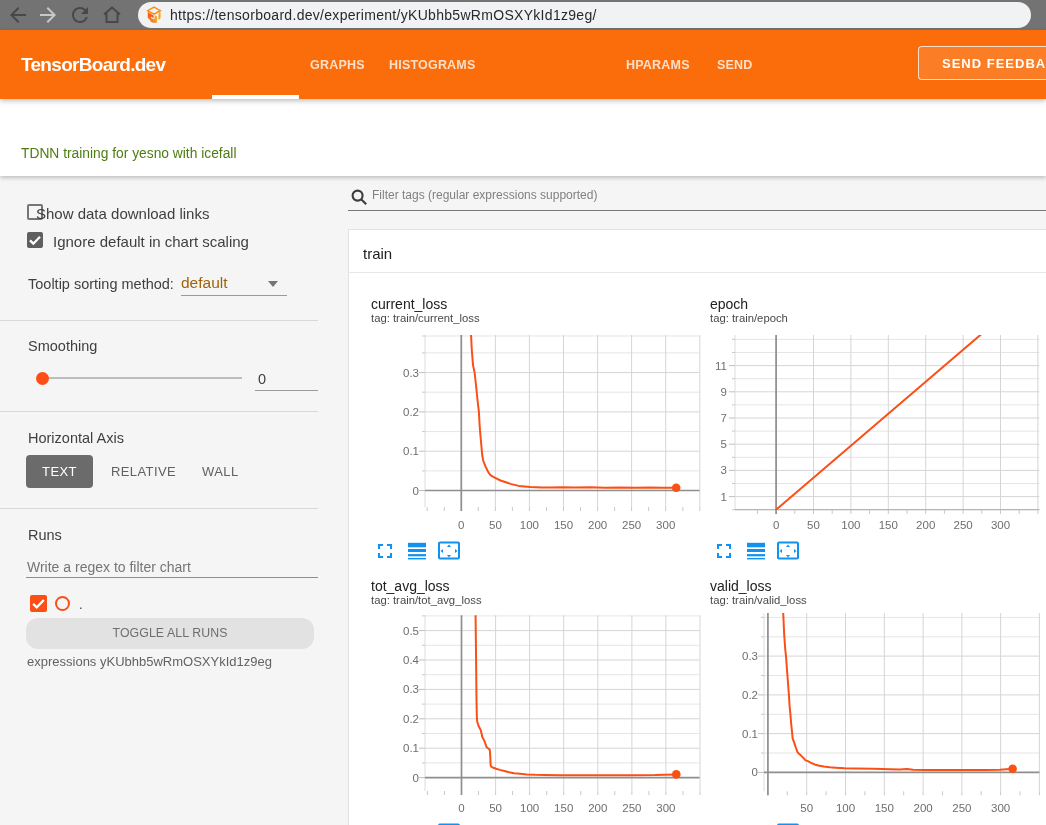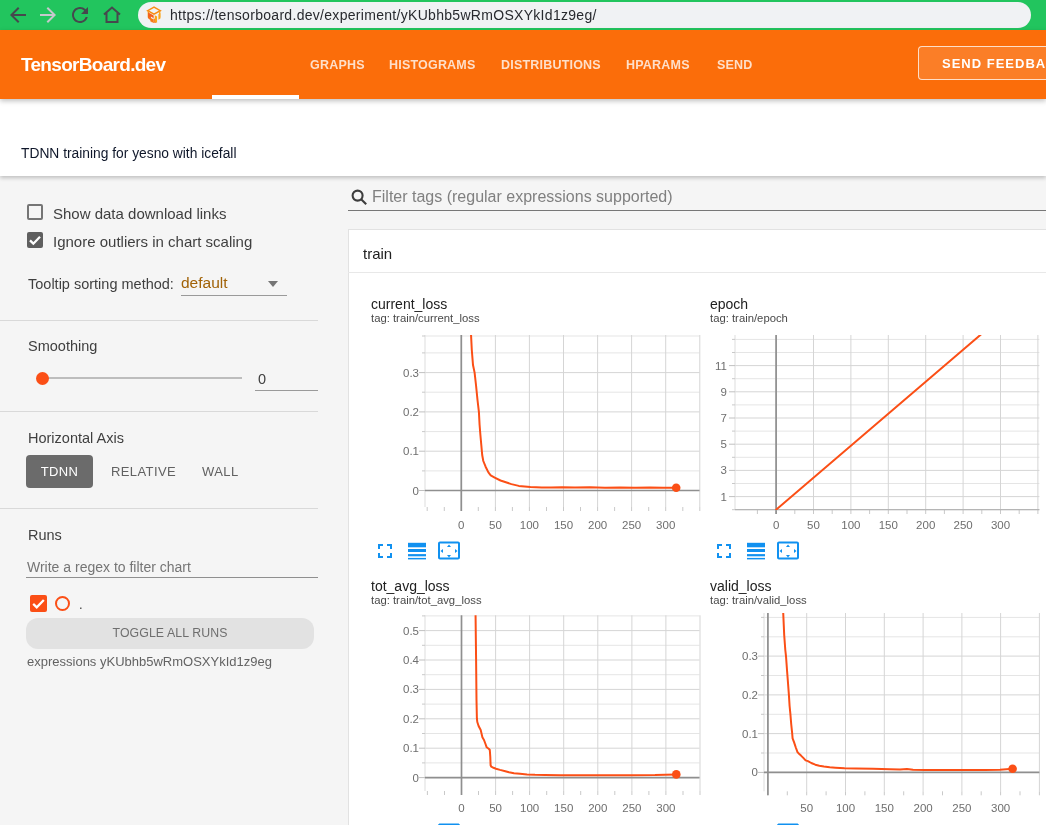--- a/index.html
+++ b/index.html
@@ -1,30 +1,30 @@
 <!DOCTYPE html>
 <html><head><meta charset="utf-8"><style>
 *{margin:0;padding:0;box-sizing:border-box;}
 html,body{width:1046px;height:825px;overflow:hidden;font-family:"Liberation Sans",sans-serif;background:#fff;}
 #page{position:relative;width:1046px;height:825px;overflow:hidden;}
 
-#chrome{position:absolute;left:0;top:0;width:1046px;height:30px;background:#22c55e;}
+#chrome{position:absolute;left:0;top:0;width:1046px;height:30px;background:#737373;}
 .bicon{position:absolute;top:3px;width:24px;height:24px;}
 #pill{position:absolute;left:138px;top:2px;width:893px;height:26px;background:#f0f2f4;border-radius:13px;}
 #url{position:absolute;left:170px;top:0;height:30px;line-height:31px;font-size:14px;color:#27292e;letter-spacing:0.3px;}
 
 #appbar{position:absolute;left:0;top:30px;width:1046px;height:69px;background:#fb6d0a;box-shadow:0 2px 5px rgba(0,0,0,0.25);z-index:6;}
 #brand{position:absolute;left:21px;top:0;height:69px;line-height:69px;color:#fff;font-size:19px;font-weight:bold;letter-spacing:-0.7px;}
 .tab{position:absolute;top:0;height:69px;line-height:70px;font-size:12.5px;font-weight:bold;letter-spacing:0.2px;color:rgba(255,255,255,0.78);}
 .tab.active{color:#fff;}
 #tabline{position:absolute;left:212px;top:95px;width:87px;height:4px;background:#fff;z-index:7;}
 #feedback{position:absolute;left:918px;top:16px;width:160px;height:34px;border:1px solid rgba(255,255,255,0.75);border-radius:4px;background:rgba(255,255,255,0.12);color:#fff;font-size:13px;font-weight:bold;letter-spacing:1px;line-height:33px;padding-left:23px;}
 
 #subbar{position:absolute;left:0;top:99px;width:1046px;height:77px;background:#fff;box-shadow:0 2px 4px rgba(0,0,0,0.22);z-index:5;}
-#subtitle{position:absolute;left:21px;top:47px;font-size:13.8px;color:#0f172a;}
+#subtitle{position:absolute;left:21px;top:47px;font-size:13.8px;color:#4d7c0f;}
 
 #content{position:absolute;left:0;top:176px;width:1046px;height:649px;background:#f5f5f5;}
 .divider{position:absolute;left:0;width:318px;height:1px;background:#d9d9d9;}
 .sblabel{position:absolute;left:28px;font-size:14.5px;color:#3f3f3f;}
 .cb{position:absolute;width:16px;height:16px;border-radius:2px;}
 #stepbtn{position:absolute;left:26px;top:455px;width:67px;height:33px;background:#6b6b6b;color:#fff;font-size:13px;letter-spacing:0.4px;text-align:center;line-height:33px;border-radius:4px;}
 #togglebtn{position:absolute;left:26px;top:618px;width:288px;height:31px;background:#e2e2e2;color:#6e6e6e;font-size:12.3px;letter-spacing:0.1px;text-align:center;line-height:31px;border-radius:12px;}
 .chart{position:absolute;}
 .cicon{position:absolute;}
 #card{position:absolute;left:348px;top:229px;width:740px;height:640px;background:#fff;border:1px solid #e2e2e2;}
@@ -56,69 +56,68 @@
 <path fill="#f87712" d="M7.3 18v5.2l4.2 2.4v-5.2z"></path>
 <path fill="#faa41a" d="M13.2 13.9l3.4 1.9v9.3l-3.4-1.9zM18.6 12.2l3-1.7v8.3l-3 1.7z"></path>
 </svg>
 <span id="url">https://tensorboard.dev/experiment/yKUbhb5wRmOSXYkId1z9eg/</span>
 </div>
 
 <div id="appbar">
       <span id="brand">TensorBoard.dev</span>
 <span class="tab" style="left:310px">GRAPHS</span>
 <span class="tab" style="left:389px">HISTOGRAMS</span>
-<span class="tab" style="left:501px">DISTRIBUTIONS</span>
 <span class="tab" style="left:626px">HPARAMS</span>
 <span class="tab" style="left:717px">SEND</span>
 <div id="feedback">SEND FEEDBACK</div>
     </div>
 <div id="tabline"></div>
 <div id="subbar">
       <span id="subtitle">TDNN training for yesno with icefall</span>
     </div>
 <div id="content"></div>
 <div class="cb" style="left:27px;top:204px;border:2px solid #757575;background:#f5f5f5"></div>
-<span class="sblabel" style="left:53px;top:205px;font-size:15px">Show data download links</span>
+<span class="sblabel" style="left:36px;top:205px;font-size:15px">Show data download links</span>
 <div class="cb" style="left:27px;top:232px;background:#5f5f5f"><svg width="16" height="16" viewBox="0 0 24 24">
         <path fill="none" stroke="#fff" stroke-width="3.4" d="M4.5 12.5l5 5 10-10.5"></path>
       </svg></div>
-<span class="sblabel" style="left:53px;top:233px;font-size:15px">Ignore outliers in chart scaling</span>
+<span class="sblabel" style="left:53px;top:233px;font-size:15px">Ignore default in chart scaling</span>
 <span class="sblabel" style="left:28px;top:276px">Tooltip sorting method:</span>
 <span style="position:absolute;left:181px;top:274px;font-size:15.5px;color:#a16207">default</span>
 <svg style="position:absolute;left:266px;top:279px" width="14" height="10" viewBox="0 0 14 10">
       <path fill="#757575" d="M2 2l5 6 5-6z"></path>
     </svg>
 <div style="position:absolute;left:181px;top:295px;width:106px;height:1px;background:#9a9a9a"></div>
 <div class="divider" style="top:320px"></div>
 <span class="sblabel" style="left:28px;top:338px">Smoothing</span>
 <div style="position:absolute;left:42px;top:377px;width:200px;height:2px;background:#bdbdbd"></div>
 <div style="position:absolute;left:36px;top:372px;width:13px;height:13px;border-radius:50%;background:#fb4f16"></div>
 <span style="position:absolute;left:258px;top:371px;font-size:14.5px;color:#3f3f3f">0</span>
 <div style="position:absolute;left:255px;top:390px;width:63px;height:1px;background:#9a9a9a"></div>
 <div class="divider" style="top:411px"></div>
 <span class="sblabel" style="left:28px;top:430px">Horizontal Axis</span>
-<div id="stepbtn">TDNN</div>
+<div id="stepbtn">TEXT</div>
 <span style="position:absolute;left:111px;top:464px;font-size:13px;letter-spacing:0.4px;color:#616161">RELATIVE</span>
 <span style="position:absolute;left:202px;top:464px;font-size:13px;letter-spacing:0.4px;color:#616161">WALL</span>
 <div class="divider" style="top:508px"></div>
 <span class="sblabel" style="left:28px;top:527px">Runs</span>
 <span style="position:absolute;left:27px;top:559px;font-size:14px;color:#757575">Write a regex to filter chart</span>
 <div style="position:absolute;left:26px;top:577px;width:292px;height:1px;background:#8f8f8f"></div>
 <div style="position:absolute;left:30px;top:595px;width:17px;height:17px;border-radius:2px;background:#fb4f16"><svg width="17" height="17" viewBox="0 0 24 24">
         <path fill="none" stroke="#fff" stroke-width="3.2" d="M4.5 12.5l5 5 10-10.5"></path>
       </svg></div>
 <div style="position:absolute;left:55px;top:596px;width:15px;height:15px;border-radius:50%;border:2px solid #fb4f16"></div>
 <span style="position:absolute;left:79px;top:597px;font-size:13px;color:#3f3f3f">.</span>
 <div id="togglebtn">TOGGLE ALL RUNS</div>
 <span style="position:absolute;left:27px;top:654px;font-size:13px;color:#636363">expressions yKUbhb5wRmOSXYkId1z9eg</span>
 <svg style="position:absolute;left:351px;top:189px" width="16" height="16" viewBox="0 0 16 16">
       <circle cx="6.6" cy="6.6" r="5" fill="none" stroke="#3d3d3d" stroke-width="2.1"></circle>
       <line x1="10.4" y1="10.4" x2="15.2" y2="15.2" stroke="#3d3d3d" stroke-width="2.1"></line>
     </svg>
-<span style="position:absolute;left:372px;top:188px;font-size:16px;color:#808080">Filter tags (regular expressions supported)</span>
+<span style="position:absolute;left:372px;top:188px;font-size:12px;color:#808080">Filter tags (regular expressions supported)</span>
 <div style="position:absolute;left:348px;top:210px;width:698px;height:1px;background:#777"></div>
 <div id="card"></div>
     <div id="cardhead"></div>
 <span style="position:absolute;left:363px;top:245px;font-size:15px;color:#212121">train</span>
 <span class="ctitle" style="left:371px;top:296px">current_loss</span>
 <span class="csub" style="left:371px;top:312px">tag: train/current_loss</span>
 <span class="ctitle" style="left:710px;top:296px">epoch</span>
 <span class="csub" style="left:710px;top:312px">tag: train/epoch</span>
 <span class="ctitle" style="left:371px;top:578px">tot_avg_loss</span>
 <span class="csub" style="left:371px;top:594px">tag: train/tot_avg_loss</span>

